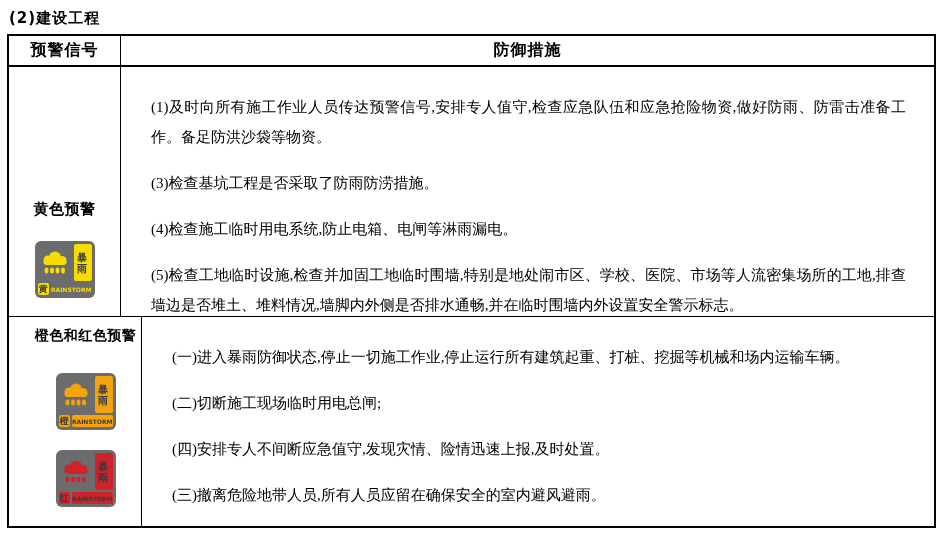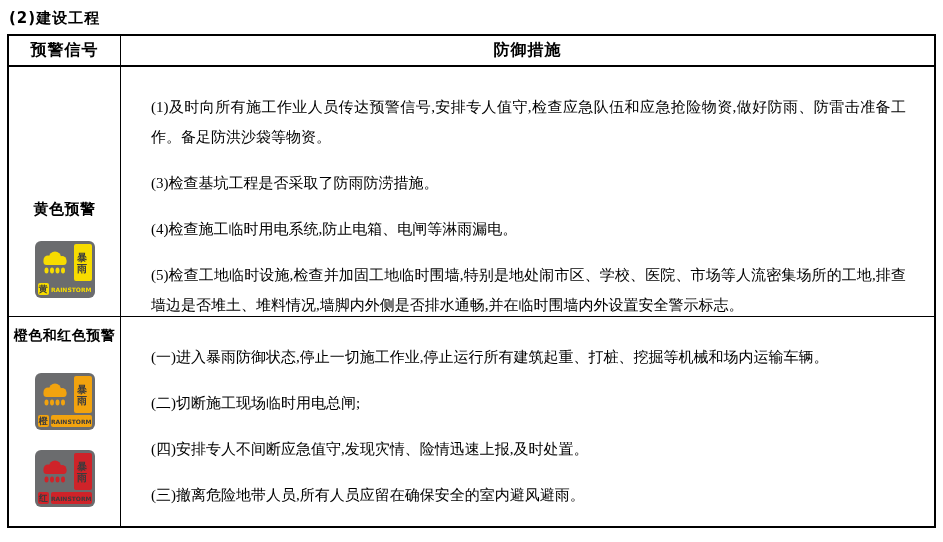--- a/index.html
+++ b/index.html
@@ -33,21 +33,21 @@
   }
   
   .measures {
     padding:9px 12px 0 14px;
     font-family:"Liberation Serif","DejaVu Serif",serif;
     font-size:15px; line-height:30px; text-align:justify; letter-spacing:0;
   }
   .measure-line { margin:16px; }
   
   .trow-body1 .cell-signal { justify-content:flex-end; padding-bottom:18px; }
-  .trow-body2 .cell-signal { padding-top:10px; }
+  .trow-body2 .cell-signal { padding-top:10px;margin-left:21px; }
   .signal-label { font-weight:bold; font-size:15px; letter-spacing:0.5px; }
   .trow-body1 .signal-label { margin-bottom:22px; }
   .trow-body2 .signal-label { font-size:14px; margin-bottom:28px; }
   .trow-body2 .ws-icon + .ws-icon { margin-top:20px; }
   
   .ws-icon {
     width:60px; height:57px; background:#6B6C6E; border-radius:6px;
     padding:3px; box-sizing:border-box; display:flex; flex-direction:column; gap:2px;
     flex:0 0 auto;
   }

